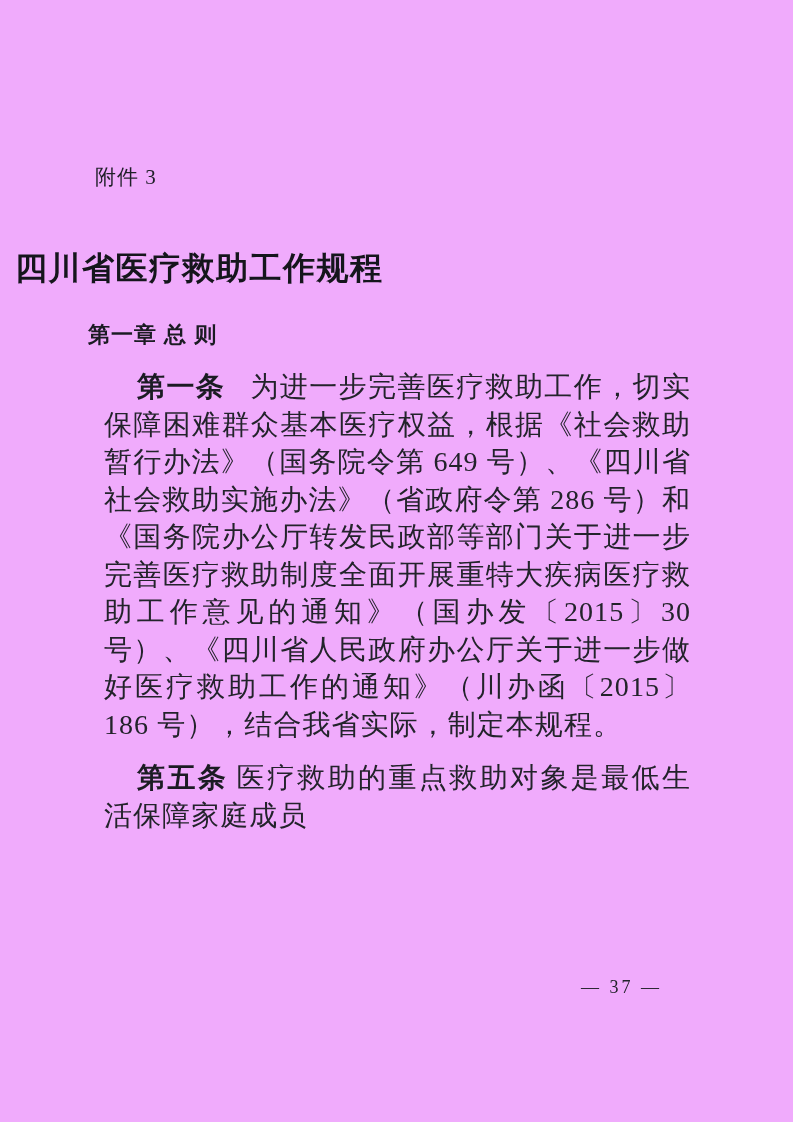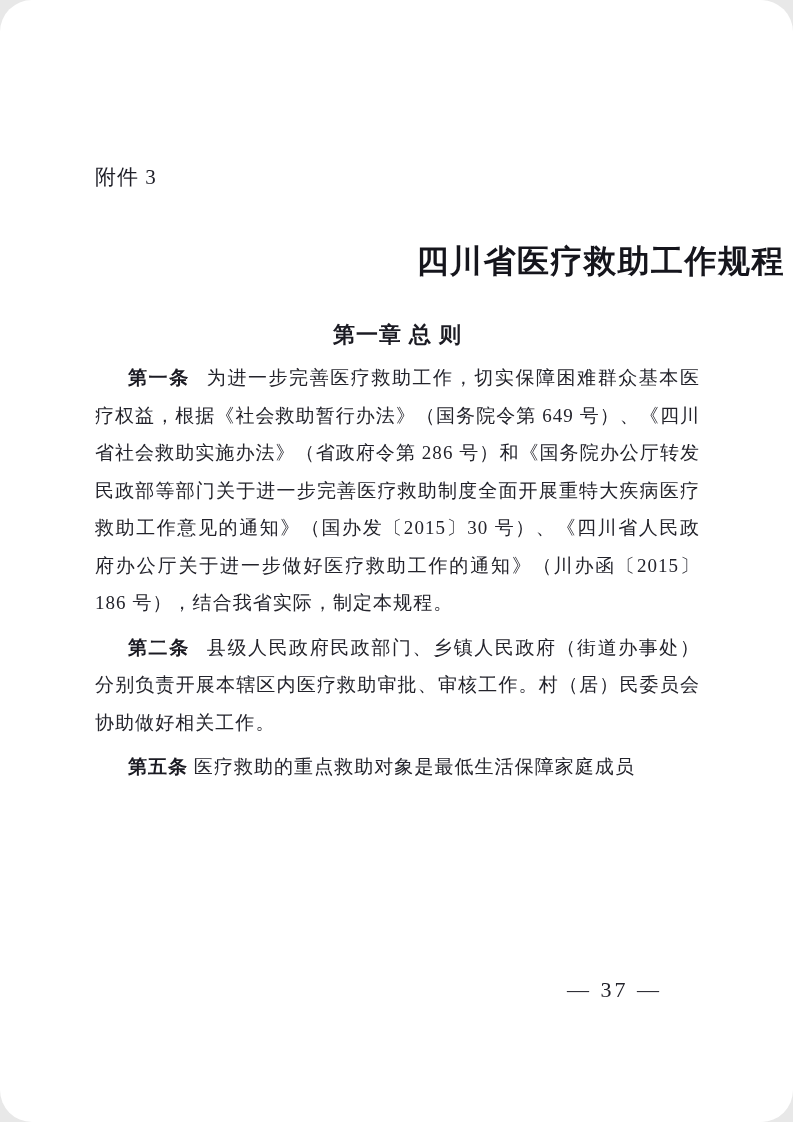--- a/index.html
+++ b/index.html
@@ -23,87 +23,85 @@
     top: 163px;
     font-size: 21px;
     letter-spacing: 1px;
     color: #1f1f28;
   }
   .doc-title {
     position: absolute;
     left: 0;
     right: 0;
     top: 232px;
-    margin: 8px;
-    text-align: right;
+    margin: 15px;
+    text-align: left;
     font-size: 32px;
     font-weight: 700;
     letter-spacing: 1.5px;
     color: #15151c;
     font-family: "Liberation Serif", "DejaVu Serif", serif;
   }
   .content {
     position: absolute;
     left: 88px;
     top: 318px;
     width: 619px;
   }
   .chapter-heading {
     margin: 0;
     height: 34px;
     line-height: 34px;
-    text-align: center;
     font-size: 22px;
     font-weight: 700;
     letter-spacing: 1px;
     color: #1b1b23;
     font-family: "Liberation Sans", "DejaVu Sans", sans-serif;
   }
   .article {
-    margin: 7px;
-    font-size: 19px;
+    margin: 16px;
+    font-size: 28px;
     line-height: 37.5px;
     letter-spacing: 1.05px;
     text-align: justify;
     text-indent: 33px;
     color: #23232b;
   }
   .article-label {
     font-weight: 700;
     font-family: "Liberation Sans", "DejaVu Sans", sans-serif;
     color: #1b1b23;
   }
   .article-label.gap-wide  { margin-right: 0.9em; }
   .article-label.gap-narrow { margin-right: 0.3em; }
   .page-number {
     position: absolute;
     top: 977px;
     right: 131px;
-    font-size: 22px;
+    font-size: 18px;
     letter-spacing: 3px;
     color: #23232b;
     white-space: nowrap;
   }
 </style>
 </head>
 <body>
 
-<div class="page" style="background: #ffffff; color: rgb(35, 35, 43); border-radius: 32px;">
+<div class="page" style="background: #f0abfc; color: rgb(35, 35, 43);">
 
   <div class="attachment-label">附件 3</div>
 
   <h1 class="doc-title">四川省医疗救助工作规程</h1>
 
   <div class="content">
 
     <h2 class="chapter-heading">第一章  总  则</h2>
 
     <p class="article"><span class="article-label gap-wide">第一条</span><span>为进一步完善医疗救助工作，切实保障困难群众基本医疗权益，根据《社会救助暂行办法》（国务院令第 649 号）、《四川省社会救助实施办法》（省政府令第 286 号）和《国务院办公厅转发民政部等部门关于进一步完善医疗救助制度全面开展重特大疾病医疗救助工作意见的通知》（国办发〔2015〕30 号）、《四川省人民政府办公厅关于进一步做好医疗救助工作的通知》（川办函〔2015〕186 号），结合我省实际，制定本规程。</span></p>
 
-    <p class="article"><span class="article-label gap-wide">第二条</span><span>县级人民政府民政部门、乡镇人民政府（街道办事处）分别负责开展本辖区内医疗救助审批、审核工作。村（居）民委员会协助做好相关工作。</span></p>
 
 
 
 
     <p class="article"><span class="article-label gap-narrow">第五条</span><span>医疗救助的重点救助对象是最低生活保障家庭成员</span></p>
 
   </div>
 
   <div class="page-number">— 37 —</div>
 

